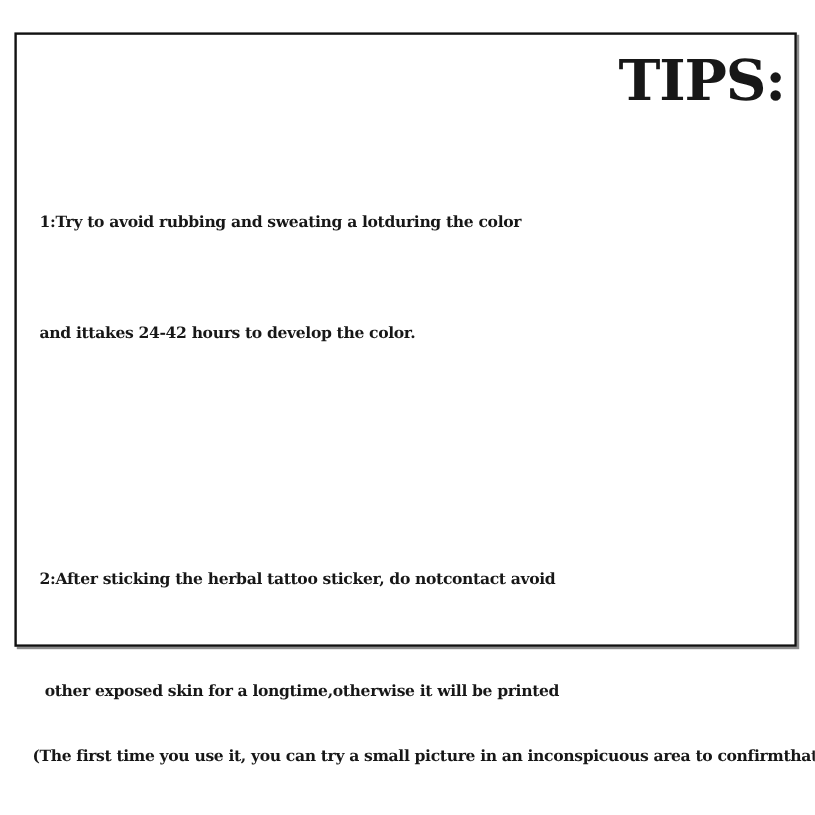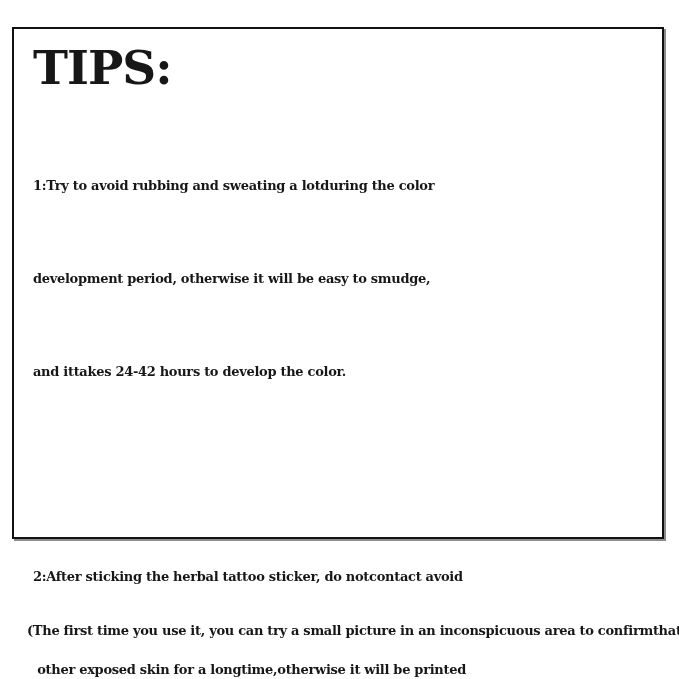--- a/index.html
+++ b/index.html
@@ -27,20 +27,21 @@
     padding: 8px 8px 0 19px;
     background: #ffffff;
   }
   .tips-title {
     font-size: 47px;
     font-weight: bold;
     line-height: 50px;
     letter-spacing: -1px;
     margin: 6px 0 15px 0;
     color: #171717;
+    text-align: right;
   }
   .tip {
     font-size: 13px;
     font-weight: bold;
     line-height: 31px;
     letter-spacing: -0.3px;
     white-space: pre;
     margin: 0 4px 50px 0;
   }
   .tip:last-child {
@@ -65,21 +66,20 @@
   }
 </style>
 </head>
 <body>
 
 <div class="tips-box">
   <div class="tips-title">TIPS:</div>
 
   <div class="tip">
     <div class="tip-line">1:Try to avoid rubbing and sweating a lotduring the color</div>
-    <div class="tip-line">development period, otherwise it will be easy to smudge,</div>
     <div class="tip-line">and ittakes 24-42 hours to develop the color.</div>
   </div>
 
   <div class="tip">
     <div class="tip-line">2:After sticking the herbal tattoo sticker, do notcontact avoid</div>
     <div class="tip-line"> other exposed skin for a longtime,otherwise it will be printed</div>
     
     
   </div>
 

